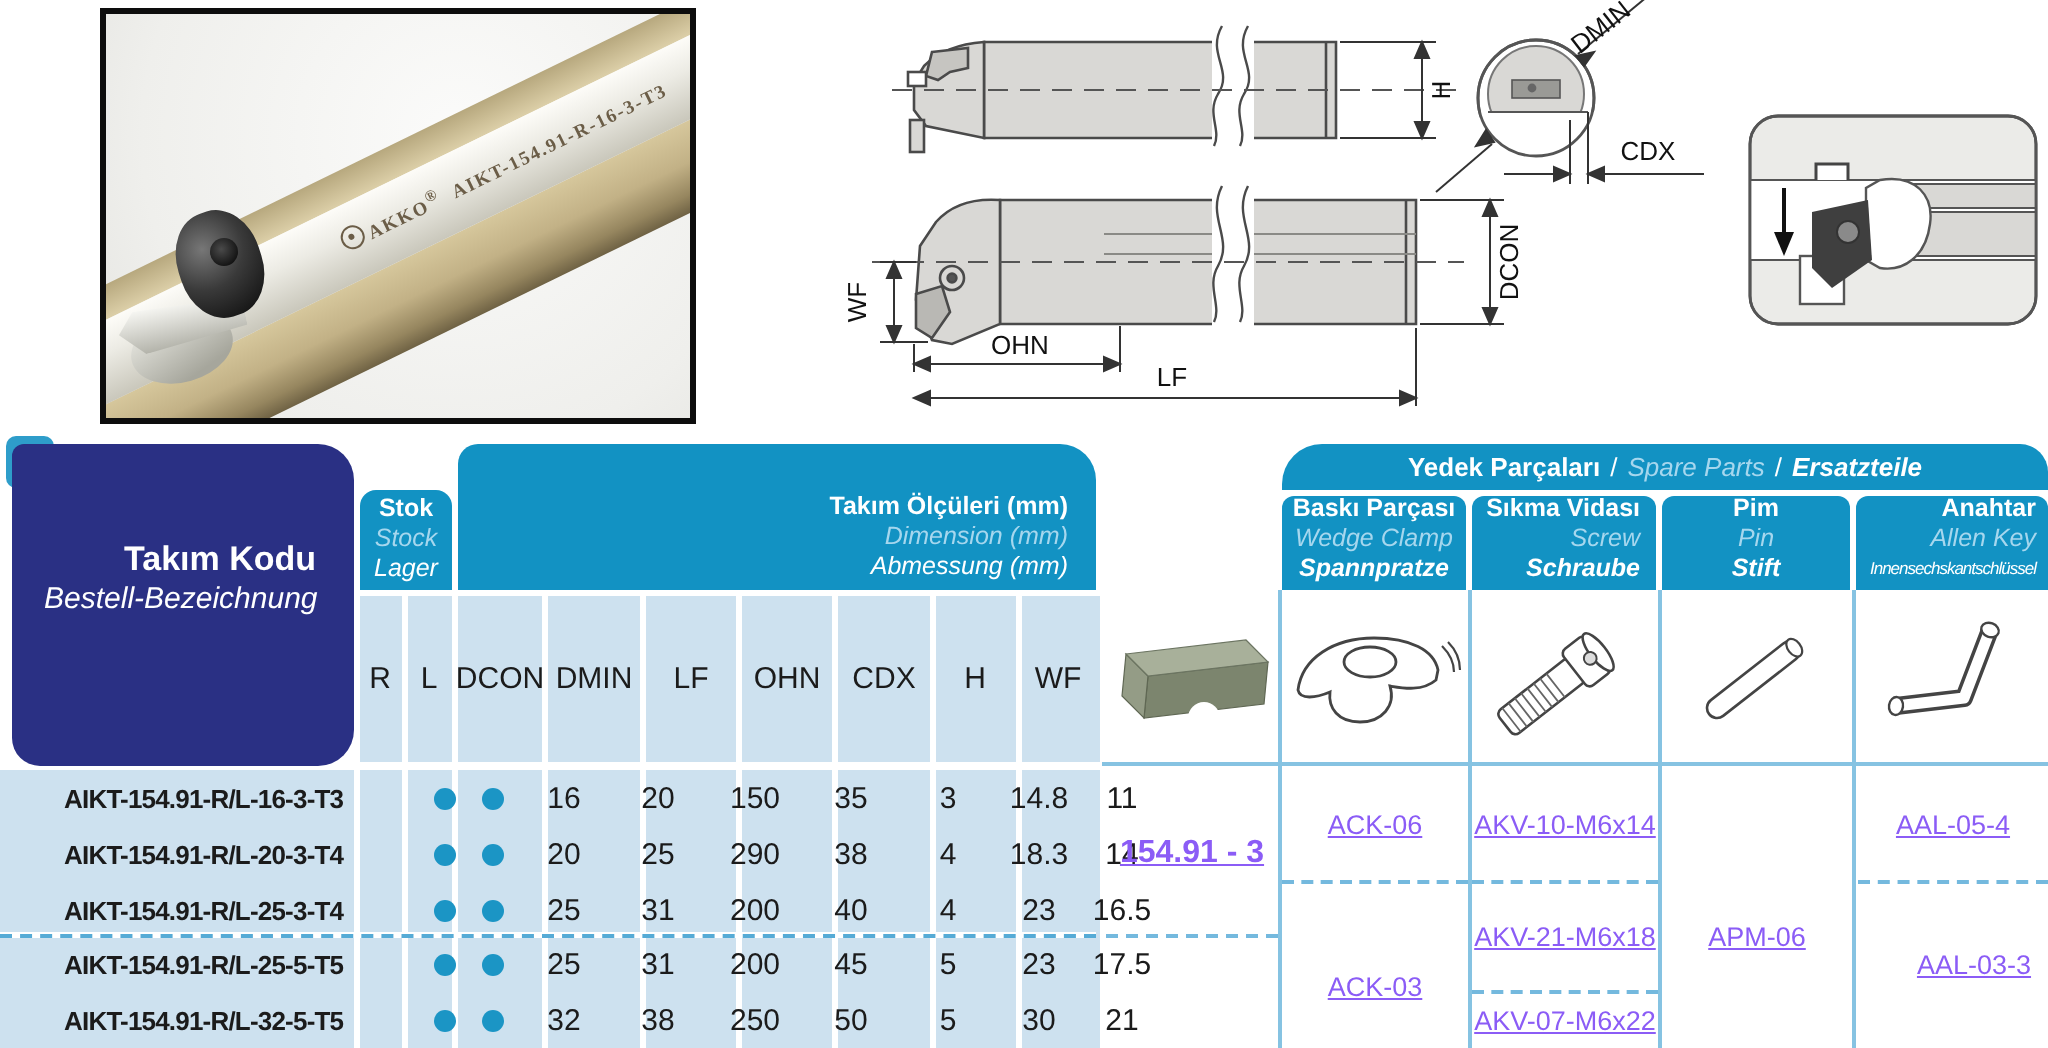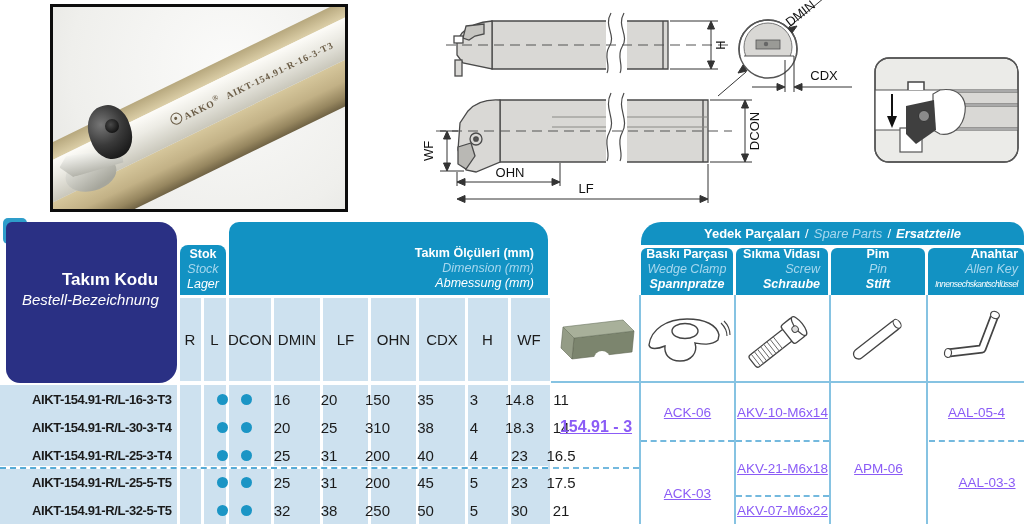--- a/index.html
+++ b/index.html
@@ -343,30 +343,30 @@
       <span class="dot"></span>
     </div>
   <div class="cell body row1 c-dcon">16</div>
   <div class="cell body row1 c-dmin">20</div>
   <div class="cell body row1 c-lf">150</div>
   <div class="cell body row1 c-ohn">35</div>
   <div class="cell body row1 c-cdx">3</div>
   <div class="cell body row1 c-h">14.8</div>
   <div class="cell body row1 c-wf">11</div>
 
-  <div class="cell body row2 c-code">AIKT-154.91-R/L-30-3-T4</div>
+  <div class="cell body row2 c-code">AIKT-154.91-R/L-20-3-T4</div>
   <div class="cell body row2 c-r">
       <span class="dot"></span>
     </div>
   <div class="cell body row2 c-l">
       <span class="dot"></span>
     </div>
   <div class="cell body row2 c-dcon">20</div>
   <div class="cell body row2 c-dmin">25</div>
-  <div class="cell body row2 c-lf">310</div>
+  <div class="cell body row2 c-lf">290</div>
   <div class="cell body row2 c-ohn">38</div>
   <div class="cell body row2 c-cdx">4</div>
   <div class="cell body row2 c-h">18.3</div>
   <div class="cell body row2 c-wf">14</div>
 
   <div class="cell body row3 c-code">AIKT-154.91-R/L-25-3-T4</div>
   <div class="cell body row3 c-r">
       <span class="dot"></span>
     </div>
   <div class="cell body row3 c-l">

